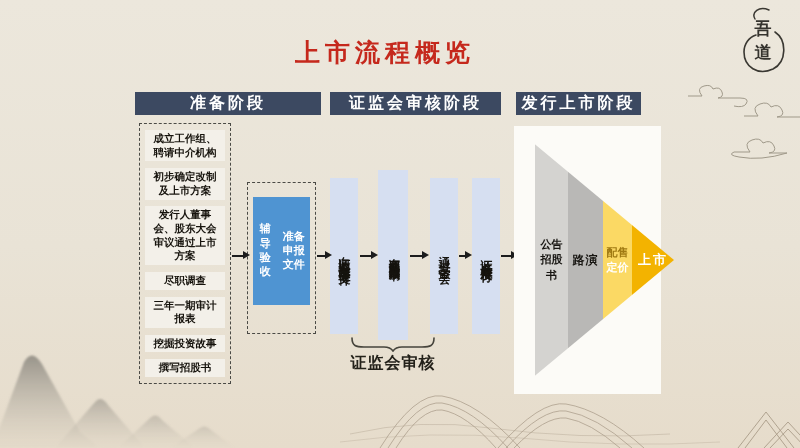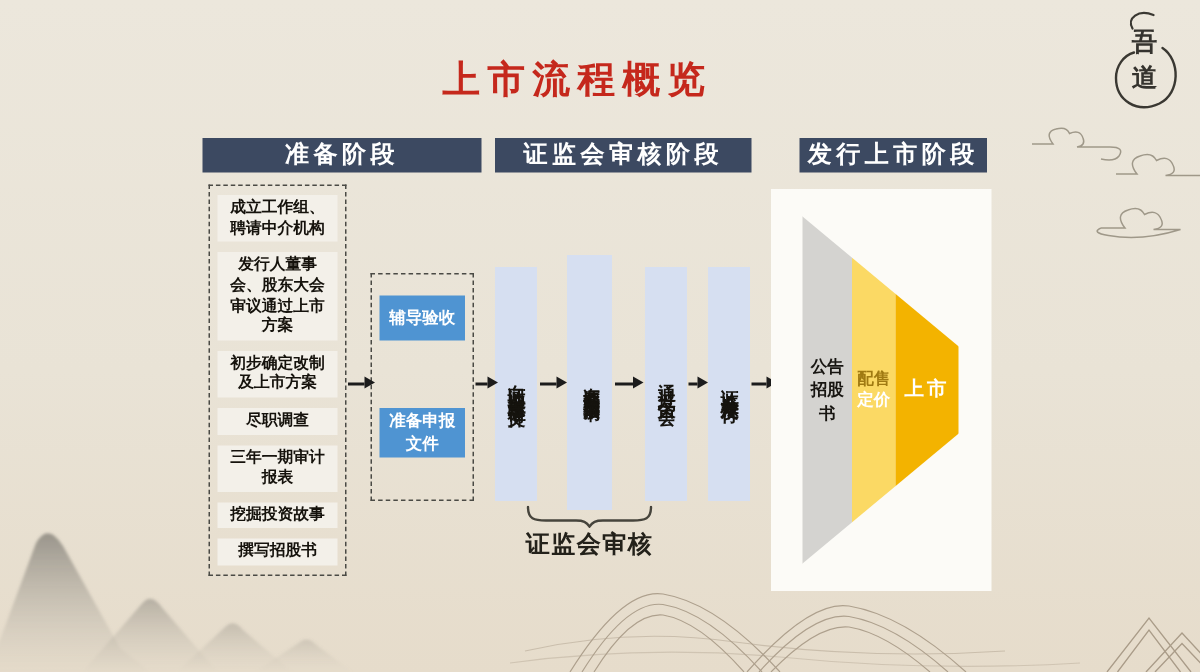--- a/index.html
+++ b/index.html
@@ -24,40 +24,40 @@
   }
 
   
   .phase{
     position:absolute;height:23px;background:#3c4961;color:#fff;
     display:flex;align-items:center;justify-content:center;
     font-size:16px;font-weight:700;letter-spacing:3px;
   }
   .phase1{left:135px;top:92px;width:186px;}
   .phase2{left:330px;top:92px;width:171px;}
-  .phase3{left:516px;top:92px;width:125px;margin-left:17px;}
+  .phase3{left:516px;top:92px;width:125px;}
 
   
   .prep-box{
     position:absolute;left:139px;top:123px;width:92px;height:261px;
     border:1.5px dashed #4a4a45;box-sizing:border-box;
     display:flex;flex-direction:column;justify-content:space-between;
     padding:6px 5px;
   }
   .prep-item{
     background:#f3f0e9;color:#15120c;
     font-size:10.5px;font-weight:700;line-height:1.3;
     text-align:center;padding:2px 5px;
   }
 
   
   .guide-box{
     position:absolute;left:247px;top:182px;width:69px;height:152px;
     border:1.5px dashed #4a4a45;box-sizing:border-box;
-    display:flex;flex-direction:column;justify-content:space-between;
+    display:flex;justify-content:space-between;
     padding:14px 5px 28px 5px;
   }
   .blue-box{
     background:#4f94d2;color:#fff;min-height:30px;
     display:flex;align-items:center;justify-content:center;
     font-size:11px;font-weight:700;line-height:1.3;text-align:center;
     padding:2px 4px;box-sizing:border-box;
   }
 
   
@@ -184,22 +184,22 @@
     </div>
 
     <div class="title">上市流程概览</div>
 
     <div class="phase phase1">准备阶段</div>
     <div class="phase phase2">证监会审核阶段</div>
     <div class="phase phase3">发行上市阶段</div>
 
     <div class="prep-box">
       <div class="prep-item">成立工作组、聘请中介机构</div>
+      <div class="prep-item">初步确定改制及上市方案</div>
       <div class="prep-item">发行人董事会、股东大会审议通过上市方案</div>
-      <div class="prep-item">初步确定改制及上市方案</div>
       <div class="prep-item">尽职调查</div>
       <div class="prep-item">三年一期审计报表</div>
       <div class="prep-item">挖掘投资故事</div>
       <div class="prep-item">撰写招股书</div>
     </div>
 
     <div class="guide-box">
       <div class="blue-box">辅导验收</div>
       <div class="blue-box">准备申报文件</div>
     </div>
@@ -219,20 +219,23 @@
     <svg class="brace" viewBox="0 0 86 15">
       <path d="M2,1 C2,9 6,10 14,10 L34,10 C39,10 41,11 43,14 C45,11 47,10 52,10 L72,10 C80,10 84,9 84,1" stroke="#46443c" stroke-width="1.6" fill="none" stroke-linecap="round"></path>
     </svg>
     <div class="brace-label">证监会审核</div>
 
     <div class="list-backdrop"></div>
     <div class="list-arrow">
       <div class="band band1">
         <div class="band-label">公告招股书</div>
       </div>
+      <div class="band band2">
+        <div class="band-label">路演</div>
+      </div>
       <div class="band band3">
         <div class="band-label">
           <div class="l1">配售</div>
           <div class="l2">定价</div>
         </div>
       </div>
       <div class="band band4">
         <div class="band-label">上市</div>
       </div>
     </div>

